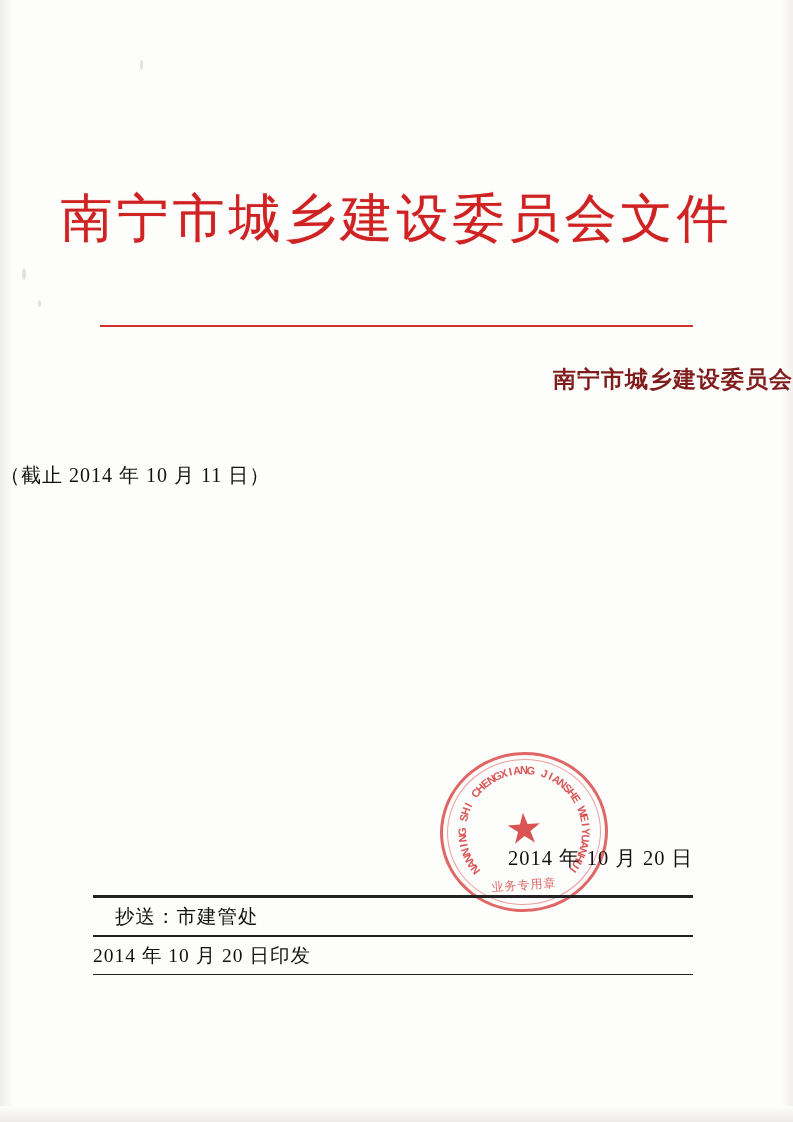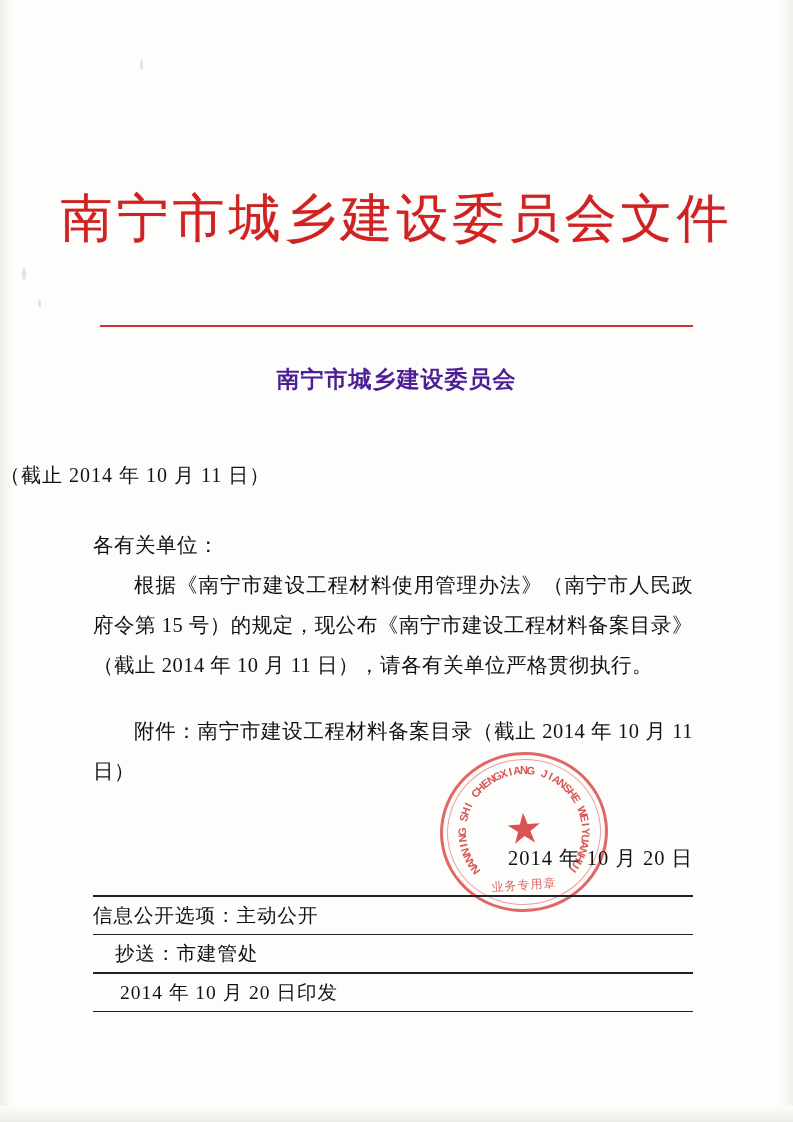--- a/index.html
+++ b/index.html
@@ -73,26 +73,26 @@
     left: 100px;
     width: 593px;
     height: 2px;
     background: #d23131;
   }
 
   .subject {
     position: absolute;
     top: 360px;
     left: 0; right: 0;
-    text-align: center;
+    text-align: right;
     font-weight: bold;
     font-size: 23px;
     line-height: 1.75;
     letter-spacing: 1px;
-    color: #4c1d95;
+    color: #7f1d1d;
   }
   .subject .line2 { font-size: 23px; }
 
   .deadline {
     position: absolute;
     top: 462px;
     left: 0; right: 0;
     font-size: 20px;
     letter-spacing: 1px;
   }
@@ -192,21 +192,21 @@
     justify-content: space-between;
     align-items: baseline;
     font-size: 19.5px;
     letter-spacing: 1px;
     padding: 5px 2px 5px 0;
   }
   .footer .row.first {
     padding-left: 0;
   }
   .footer .row .indent-1 { padding-left: 22px; }
-  .footer .row .right { padding-right: 10px; margin-left: 27px; }
+  .footer .row .right { padding-right: 10px; }
 </style>
 </head>
 <body>
 
 <div class="page">
 
   <div class="scan-edge-left"></div>
   <div class="scan-edge-right"></div>
   <div class="scan-edge-bottom"></div>
 
@@ -218,25 +218,20 @@
 
 
   <div class="red-rule"></div>
 
   <div class="subject">
     <div class="line1">南宁市城乡建设委员会</div>
   </div>
 
   <div class="deadline">（截止 2014 年 10 月 11 日）</div>
 
-  <div class="body-text">
-    <p>各有关单位：</p>
-    <p class="indent">根据《南宁市建设工程材料使用管理办法》（南宁市人民政府令第 15 号）的规定，现公布《南宁市建设工程材料备案目录》（截止 2014 年 10 月 11 日），请各有关单位严格贯彻执行。</p>
-    <p class="indent gap">附件：南宁市建设工程材料备案目录（截止 2014 年 10 月 11 日）</p>
-  </div>
 
   <div class="seal">
     <div class="ring"></div>
     <div class="ring2"></div>
     <div class="arc-text" id="seal-arc">
         <span style="transform: translate(-48.8567px, 38.171px) rotate(-128deg) translate(-50%, -50%);">N</span>
         <span style="transform: translate(-52.8071px, 32.4871px) rotate(-121.6deg) translate(-50%, -50%);">A</span>
         <span style="transform: translate(-56.0993px, 26.3983px) rotate(-115.2deg) translate(-50%, -50%);">N</span>
         <span style="transform: translate(-58.6923px, 19.9805px) rotate(-108.8deg) translate(-50%, -50%);">N</span>
         <span style="transform: translate(-60.5537px, 13.3136px) rotate(-102.4deg) translate(-50%, -50%);">I</span>
@@ -278,23 +273,20 @@
         <span style="transform: translate(48.8567px, 38.171px) rotate(128deg) translate(-50%, -50%);">I</span>
       </div>
     <div class="star">★</div>
     <div class="bottom-text">业务专用章</div>
   </div>
 
   <div class="date-line">2014 年 10 月 20 日</div>
 
   <div class="footer">
     <div class="rule"></div>
-    <div class="row first">
-      <span>信息公开选项：主动公开</span>
-    </div>
     <div class="rule"></div>
     <div class="row">
       <span class="indent-1">抄送：市建管处</span>
     </div>
     <div class="rule"></div>
     <div class="row">
       <span class="right">2014 年 10 月 20 日印发</span>
     </div>
     <div class="rule"></div>
   </div>

